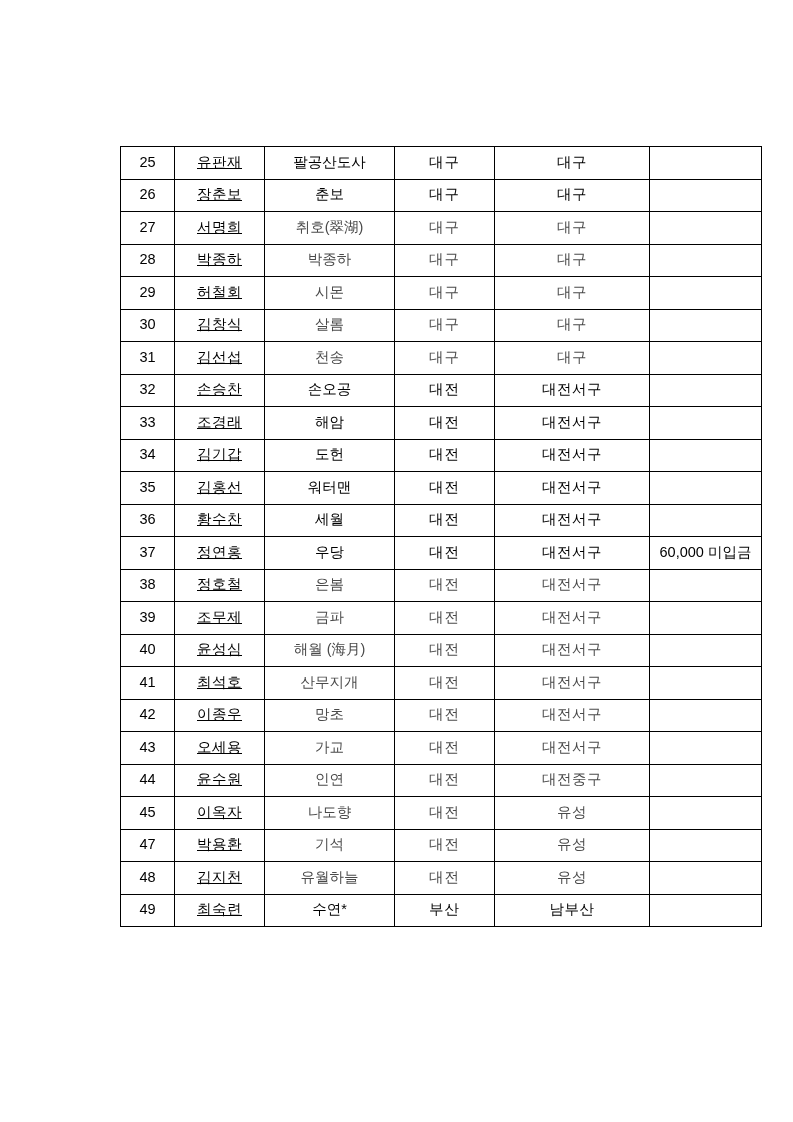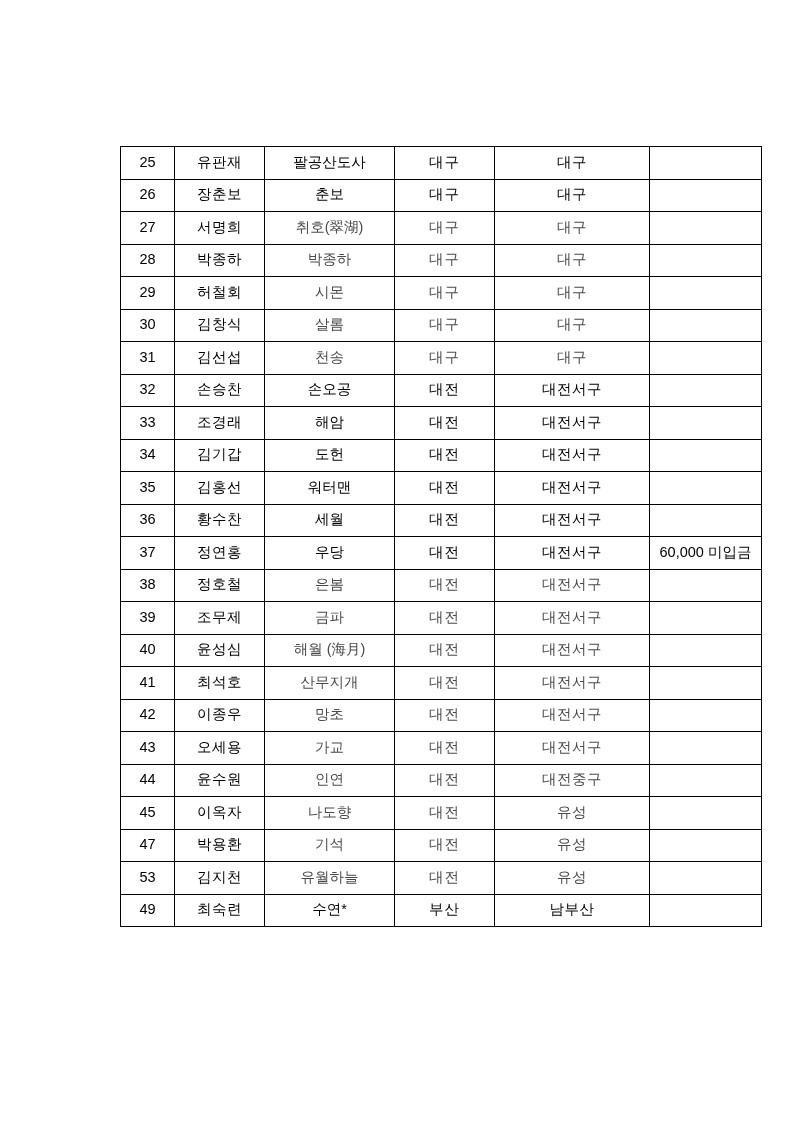--- a/index.html
+++ b/index.html
@@ -46,21 +46,21 @@
     white-space: nowrap;
   }
   col.c-no    { width: 54px; }
   col.c-name  { width: 90px; }
   col.c-alias { width: 130px; }
   col.c-region{ width: 100px; }
   col.c-branch{ width: 155px; }
   col.c-note  { width: 112px; }
 
   td.cell-no    { font-size: 14px; }
-  td.cell-name  { font-size: 15px; letter-spacing: 0.5px; }
+  td.cell-name  { font-size: 15px; letter-spacing: 0.5px; text-decoration: underline; }
   td.cell-alias { font-size: 14.5px; margin-top: 9px; }
   td.cell-region{ font-size: 14.5px; letter-spacing: 1px; }
   td.cell-branch{ font-size: 14.5px; letter-spacing: 0.5px; }
   td.cell-note  { font-size: 13px; letter-spacing: 0px; }
 
   
   tr.faint td.cell-alias,
   tr.faint td.cell-region,
   tr.faint td.cell-branch {
     color: #4a4a4a;
@@ -251,21 +251,21 @@
           </tr>
           <tr class="faint">
             <td class="cell-no">47</td>
             <td class="cell-name">박용환</td>
             <td class="cell-alias">기석</td>
             <td class="cell-region">대전</td>
             <td class="cell-branch">유성</td>
             <td class="cell-note"></td>
           </tr>
           <tr class="faint">
-            <td class="cell-no">53</td>
+            <td class="cell-no">48</td>
             <td class="cell-name">김지천</td>
             <td class="cell-alias">유월하늘</td>
             <td class="cell-region">대전</td>
             <td class="cell-branch">유성</td>
             <td class="cell-note"></td>
           </tr>
           <tr>
             <td class="cell-no">49</td>
             <td class="cell-name">최숙련</td>
             <td class="cell-alias">수연*</td>

